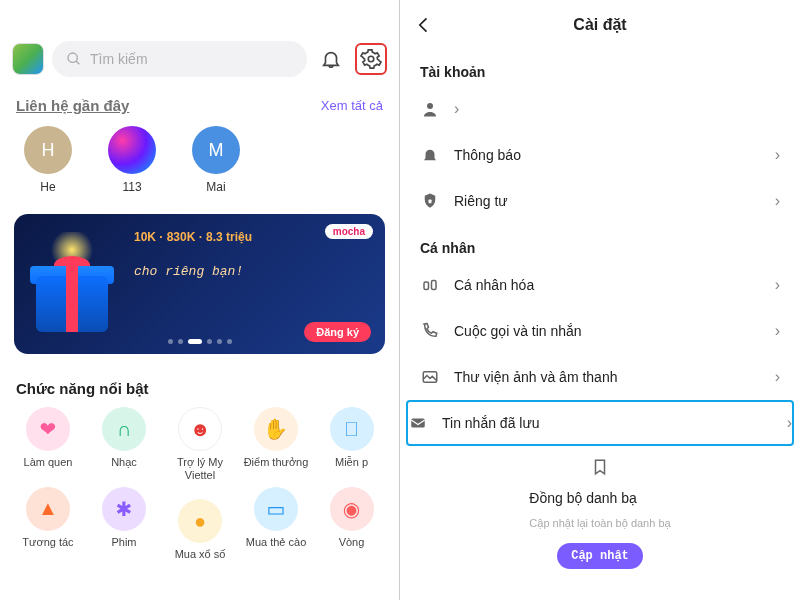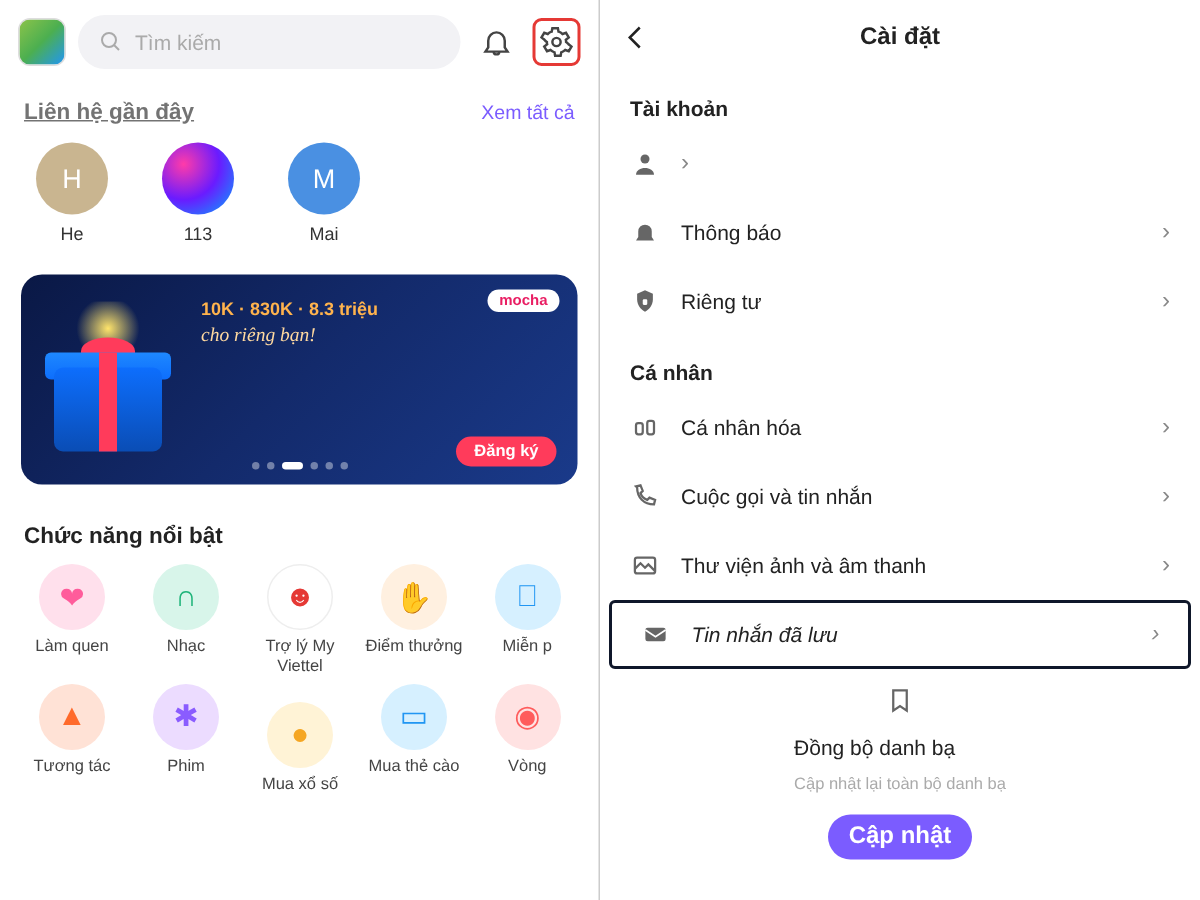--- a/index.html
+++ b/index.html
@@ -2,21 +2,21 @@
 <html><head>
 <meta charset="utf-8">
 <style>
 * { margin:0; padding:0; box-sizing:border-box; font-family:-apple-system,Arial,sans-serif; }
 body { width:800px; height:600px; display:flex; background:#fff; }
 .pane { height:600px; overflow:hidden; position:relative; }
 .left { width:400px; border-right:1px solid #ccc; }
 .right { width:400px; }
 
 
-.l-header { display:flex; align-items:center; padding:10px 12px; gap:8px; }
+.l-header { display:flex; align-items:center; padding:10px 12px; gap:8px;margin-top:31px; }
 .avatar-sm { width:32px; height:32px; border-radius:8px; background:linear-gradient(135deg,#8bc34a,#4caf50,#2196f3); border:1px solid #ddd; }
 .search { flex:1; background:#f2f2f5; border-radius:20px; height:36px; display:flex; align-items:center; padding:0 14px; color:#aaa; font-size:14px; gap:8px; }
 .icon-btn { width:32px; height:32px; display:flex; align-items:center; justify-content:center; color:#555; }
 .hl-red { border:2px solid #e53935; border-radius:6px; padding:2px; }
 
 .section-row { display:flex; justify-content:space-between; align-items:center; padding:10px 16px 4px; }
 .section-title { font-weight:700; font-size:15px; color:#737373;text-decoration:underline; }
 .see-all { color:#7b5cff; font-size:13px; }
 
 .contacts { display:flex; gap:28px; padding:8px 20px 14px; }
@@ -28,21 +28,21 @@
 .gift { position:absolute; left:14px; top:30px; width:88px; height:88px; }
 .gift-box { position:absolute; bottom:0; left:8px; width:72px; height:56px; background:linear-gradient(180deg,#0d6efd,#0a4db5); border-radius:6px; }
 .gift-lid { position:absolute; bottom:48px; left:2px; width:84px; height:18px; background:linear-gradient(180deg,#1e88ff,#0d6efd); border-radius:4px; }
 .gift-ribbon { position:absolute; bottom:0; left:38px; width:12px; height:66px; background:#ff3b5b; }
 .gift-bow { position:absolute; bottom:58px; left:26px; width:36px; height:18px; background:#ff3b5b; border-radius:50% 50% 0 0; }
 .gift-glow { position:absolute; bottom:64px; left:20px; width:48px; height:36px; background:radial-gradient(circle,#ffe46b 0%,rgba(255,228,107,0) 70%); }
 .mocha-tag { position:absolute; top:10px; right:12px; background:#fff; color:#e91e63; font-size:10px; font-weight:700; padding:2px 8px; border-radius:10px; }
 .bn-l1 { font-size:12px; color:#ffd9a0; font-style:italic; font-family:Georgia,serif; }
 .bn-big { font-size:28px; font-weight:800; color:#ff7a3c; font-style:italic; letter-spacing:-1px; font-family:Georgia,serif; line-height:1; }
 .bn-l2 { font-size:12px; color:#ffb34d; margin-top:2px; font-weight:600; }
-.bn-l3 { font-size:13px; color:#ffd9a0; font-style:italic; font-family:Liberation Serif, serif; margin-top:2px; }
+.bn-l3 { font-size:13px; color:#ffd9a0; font-style:italic; font-family:Liberation Mono, monospace; margin-top:20px; }
 .bn-btn { position:absolute; right:14px; bottom:12px; background:#ff3b5b; color:#fff; font-size:11px; padding:4px 12px; border-radius:12px; font-weight:600; }
 .dots { position:absolute; bottom:10px; left:50%; transform:translateX(-50%); display:flex; gap:5px; }
 .dot { width:5px; height:5px; border-radius:50%; background:rgba(255,255,255,0.4); }
 .dot.on { width:14px; background:#fff; border-radius:3px; }
 
 .feat-title { font-weight:700; font-size:15px; padding:18px 16px 10px; color:#222; }
 .feat-grid { display:flex; padding:0 10px; }
 .feat-col { flex:1; display:flex; flex-direction:column; gap:18px; align-items:center; min-width:76px; }
 .feat-item { display:flex; flex-direction:column; align-items:center; gap:5px; }
 .feat-icon { width:44px; height:44px; border-radius:50%; display:flex; align-items:center; justify-content:center; font-size:20px; }
@@ -50,25 +50,25 @@
 
 
 .r-header { display:flex; align-items:center; padding:16px 16px 14px; position:relative; }
 .back { position:absolute; left:14px; font-size:20px; color:#222; }
 .r-title { flex:1; text-align:center; font-weight:600; font-size:16px; color:#222; }
 .group-label { font-size:14px; font-weight:700; color:#222; padding:16px 20px 6px; }
 .setting-row { display:flex; align-items:center; padding:14px 20px; gap:14px; color:#222; }
 .setting-row .si { width:20px; color:#666; display:flex; align-items:center; justify-content:center; }
 .setting-row .lbl { flex:1; font-size:14px; }
 .setting-row .chev { color:#888; font-size:16px; }
-.hl-row { border:2px solid #0f172a; border-radius:4px; margin:0 6px; padding:12px 19px;font-style:italic; }
+.hl-row { border:2px solid #0ea5e9; border-radius:4px; margin:0 6px; padding:12px 0; }
 .sync-row { display:flex; align-items:center; padding:12px 20px; gap:14px;flex-direction:column; }
 .sync-txt .t1 { font-size:14px; color:#222; }
 .sync-txt .t2 { font-size:11px; color:#aaa; margin-top:11px; }
-.update-btn { background:#7b5cff; color:#fff; font-size:16px; padding:6px 14px; border-radius:16px; font-weight:600; }
+.update-btn { background:#7b5cff; color:#fff; font-size:12px; padding:6px 14px; border-radius:16px; font-weight:600;font-family:Liberation Mono, monospace; }
 
 svg { display:block; }
 </style>
 </head>
 <body>
 
 <div class="pane left">
   <div class="l-header">
     <div class="avatar-sm"></div>
     <div class="search">

